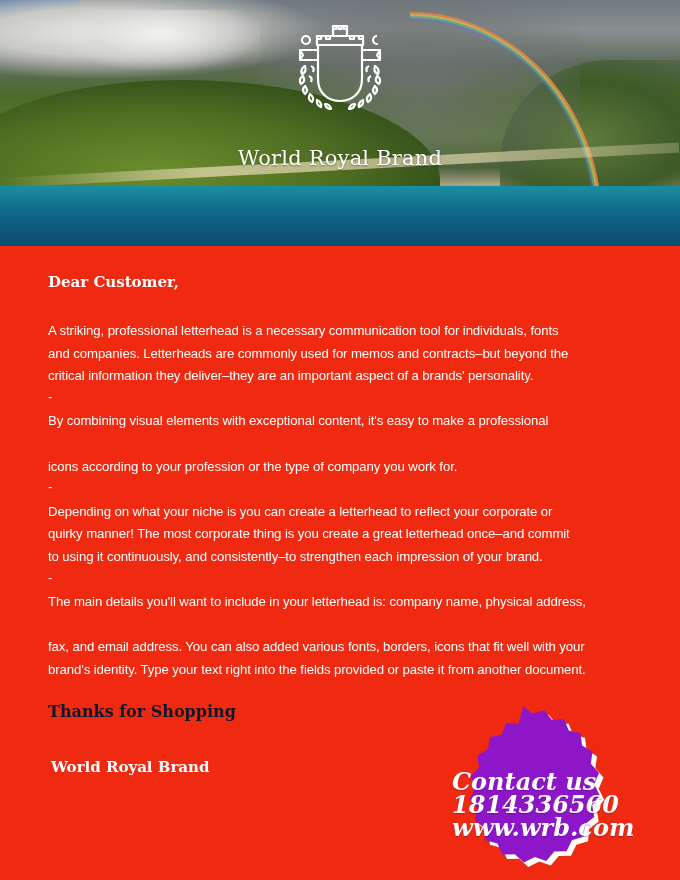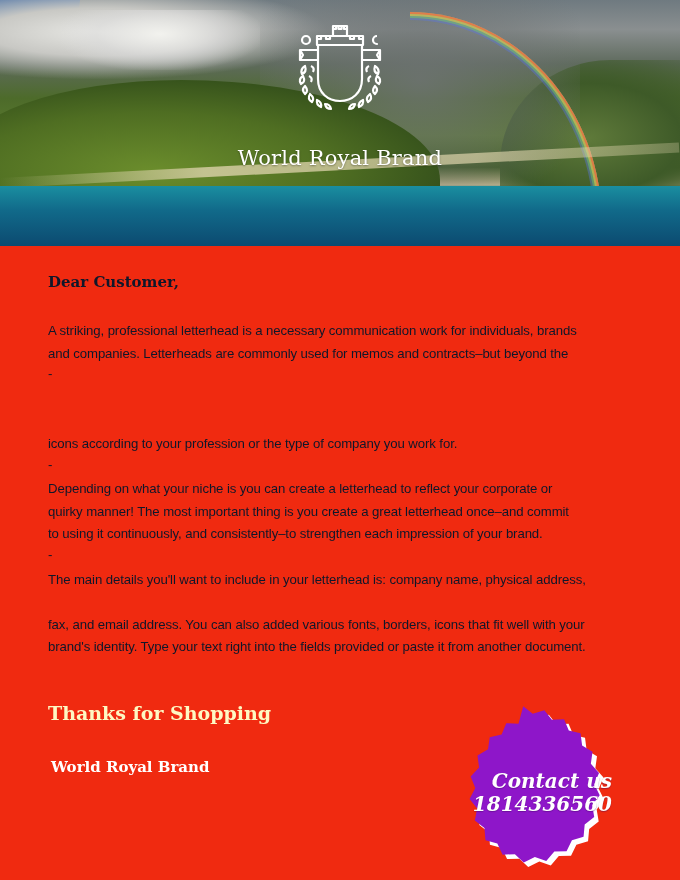--- a/index.html
+++ b/index.html
@@ -33,31 +33,31 @@
     background: linear-gradient(90deg, rgba(220,210,170,.0) 0%, rgba(220,210,170,.8) 30%, rgba(220,210,170,.7) 70%, rgba(220,210,170,.3) 100%);
     transform: rotate(-3deg); transform-origin:left; }
   .hero .sea { position:absolute; left:0; top:186px; width:680px; height:60px;
     background: linear-gradient(180deg, #1a8ea0 0%, #116a8a 40%, #0c4a70 100%); }
 
   .crest { position:absolute; left:293px; top:22px; width:94px; height:96px; }
   .hero-title { position:absolute; left:0; top:146px; width:680px; text-align:center;
     font-family:"DejaVu Serif", serif; color:#ffffff; font-size:21px; letter-spacing:.2px;
     text-shadow:0 1px 2px rgba(0,0,0,.35); }
 
-  .content { position:absolute; left:48px; top:270px; width:570px; color:#0f172a; }
+  .content { position:absolute; left:48px; top:270px; width:570px; color:#ffffff; }
   .greeting { font-family:"DejaVu Serif", serif; font-weight:bold; font-size:15px; line-height:24px; }
   .body-text { margin-top:26px; font-size:13.2px; line-height:22.6px; letter-spacing:-0.1px; }
   .body-text p { margin:0; }
   .sep { height:22.6px; line-height:18px; }
-  .thanks { position:absolute; left:48px; top:702px; font-family:"DejaVu Serif", serif; font-weight:bold; color:#fef9c3; font-size:19px; }
+  .thanks { position:absolute; left:48px; top:702px; font-family:"DejaVu Serif", serif; font-weight:bold; color:#0f172a; font-size:16px; }
   .signature { position:absolute; left:51px; top:758px; font-family:"DejaVu Serif", serif; font-weight:bold; color:#fff; font-size:15px; }
 
   .badge { position:absolute; left:442px; top:706px; width:170px; height:170px; }
-  .badge-text { position:absolute; left:452px; top:770px; width:160px; text-align:right; color:#fff;
-    font-family:"DejaVu Serif", serif; font-style:italic; font-weight:bold; font-size:20px; line-height:23px;
+  .badge-text { position:absolute; left:452px; top:770px; width:160px; text-align:left; color:#fff;
+    font-family:"DejaVu Serif", serif; font-style:italic; font-weight:bold; font-size:24px; line-height:23px;
     text-shadow:0 1px 1px rgba(60,0,90,.4); }
 </style>
 </head>
 <body>
 
 <div class="hero">
   <div class="sky-blue"></div>
   <div class="clouds"></div>
   <div class="clouds2"></div>
   <div class="mountain-right"></div>
@@ -88,33 +88,34 @@
     <path d="M76 44 q-4 2 -2 6 M78 54 q-4 2 -2 6"></path>
   </svg>
 
   <div class="hero-title">World Royal Brand</div>
 </div>
 
 <div class="content">
   <div class="greeting">Dear Customer,</div>
   <div class="body-text">
     <p>
-      <span>A striking, professional letterhead is a necessary communication work for individuals, brands</span><br>
+      <span>A striking, professional letterhead is a necessary communication tool for individuals, fonts</span><br>
       <span>and companies. Letterheads are commonly used for memos and contracts–but beyond the</span><br>
+      <span>critical information they deliver–they are an important aspect of a brands' personality.</span>
     </p>
     <div class="sep">-</div>
     <p>
-      <br>
+      <span>By combining visual elements with exceptional content, it's easy to make a professional</span><br>
       <br>
       <span>icons according to your profession or the type of company you work for.</span>
     </p>
     <div class="sep">-</div>
     <p>
       <span>Depending on what your niche is you can create a letterhead to reflect your corporate or</span><br>
-      <span>quirky manner! The most important thing is you create a great letterhead once–and commit</span><br>
+      <span>quirky manner! The most corporate thing is you create a great letterhead once–and commit</span><br>
       <span>to using it continuously, and consistently–to strengthen each impression of your brand.</span>
     </p>
     <div class="sep">-</div>
     <p>
       <span>The main details you'll want to include in your letterhead is: company name, physical address,</span><br>
       <br>
       <span>fax, and email address. You can also added various fonts, borders, icons that fit well with your</span><br>
       <span>brand's identity. Type your text right into the fields provided or paste it from another document.</span>
     </p>
   </div>
@@ -128,13 +129,14 @@
     <path id="seal" d="M85,2 L93.5,8.8 L103.9,5.5 L110.6,14.1 L121.5,13.6 L125.7,23.7 L136.2,26.1 L137.6,37 L146.9,42.6 L145.4,53.4 L152.7,61.6 L148.4,71.7 L153.3,81.5 L146.6,90.1 L148.4,100.8 L139.9,107.6 L138.9,118.6 L128.5,121.6 L123.7,131.5 L112.8,131.8 L105.6,140.2 L95.4,136.6 L85.5,141.6 L77.6,134.1 L66.6,134.5 L61.9,124.6 L51.3,121.7 L50.4,110.8 L41.8,104.1 L43.9,93.3 L37.1,84.8 L42.2,75.1 L38.1,64.8 L45.6,56.8 L44.2,45.9 L53.6,40.4 L55.1,29.6 L65.7,27.2 L69.9,17.1 L80.8,17.7 L85,2 Z"></path>
   </defs>
   <g transform="translate(-14,-2) scale(1.12)">
     <use href="#seal" fill="#ffffff" transform="translate(4,4)"></use>
     <use href="#seal" fill="#8e16c9"></use>
   </g>
 </svg>
 <div class="badge-text">
   <div>Contact us</div>
   <div>1814336560</div>
+  <div>www.wrb.com</div>
 </div>
 
 </body></html>

